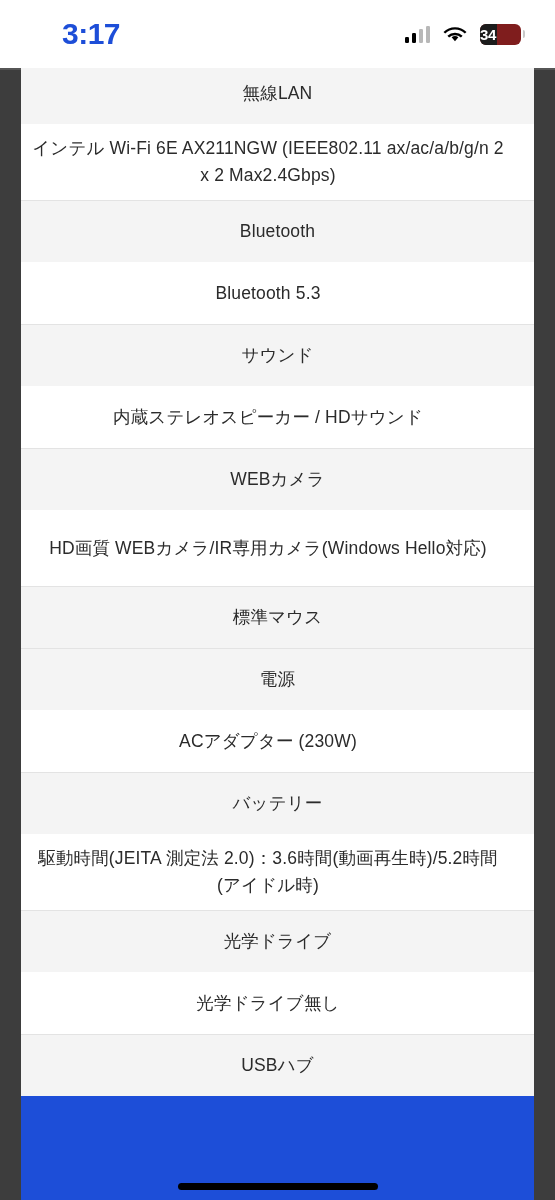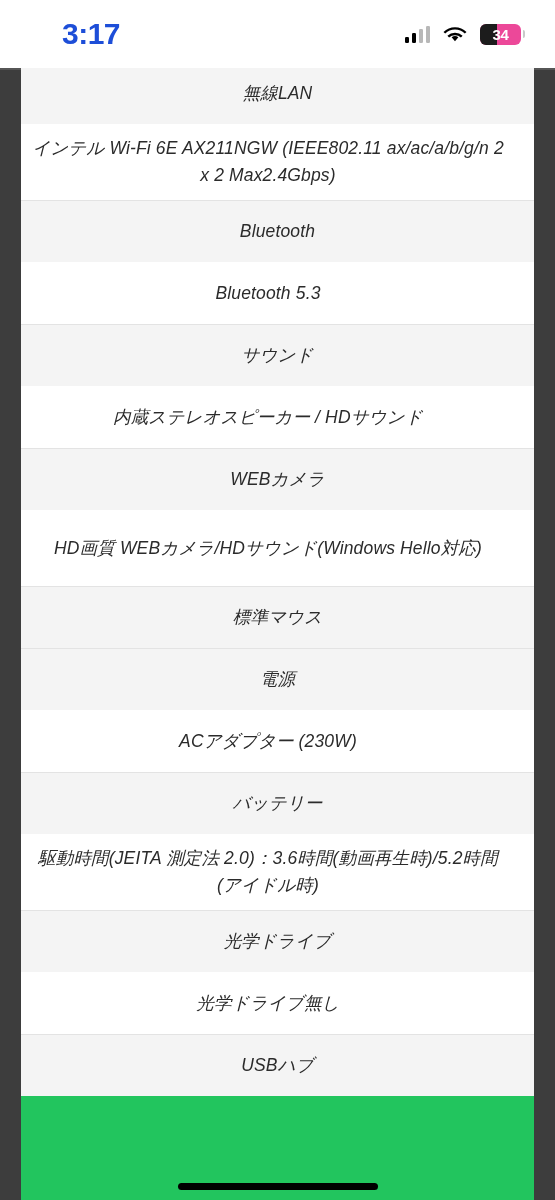--- a/index.html
+++ b/index.html
@@ -57,25 +57,24 @@
   
   .wifi-icon { width:24px; height:18px; position:relative; }
   .wifi-icon svg { display:block; }
 
   
   .battery {
     position:relative;
     width:41px;
     height:21px;
     border-radius:6px;
-    background:#ec4899;
-    overflow:hidden;
-    display:flex;
-    align-items:center;
-    justify-content:center;
+    background:#7f1d1d;
+    overflow:hidden;
+    display:flex;
+    align-items:center;
   }
   .battery .fill {
     position:absolute;
     left:0; top:0; bottom:0;
     width:17px;
     background:#1c1c1c;
   }
   .battery .pct {
     position:relative;
     font-size:15px;
@@ -115,23 +114,22 @@
     height:2px;
     background:#565656;
   }
 
   
   .page {
     position:absolute;
     top:0; left:21px;
     width:513px;
     height:1200px;
-    background:#22c55e;
-    overflow:hidden;
-    font-style:italic;
+    background:#1d4ed8;
+    overflow:hidden;
   }
 
   .table {
     position:absolute;
     top:0;
     left:0;
     width:513px;
   }
 
   .row {
@@ -251,21 +249,21 @@
         <div class="row head">
           <div class="txt">サウンド</div>
         </div>
         <div class="row val">
           <div class="txt">内蔵ステレオスピーカー / HDサウンド</div>
         </div>
         <div class="row head">
           <div class="txt">WEBカメラ</div>
         </div>
         <div class="row val two">
-          <div class="txt">HD画質 WEBカメラ/HDサウンド(Windows Hello対応)</div>
+          <div class="txt">HD画質 WEBカメラ/IR専用カメラ(Windows Hello対応)</div>
         </div>
         <div class="row head">
           <div class="txt">標準マウス</div>
         </div>
         <div class="row head">
           <div class="txt">電源</div>
         </div>
         <div class="row val">
           <div class="txt">ACアダプター (230W)</div>
         </div>

